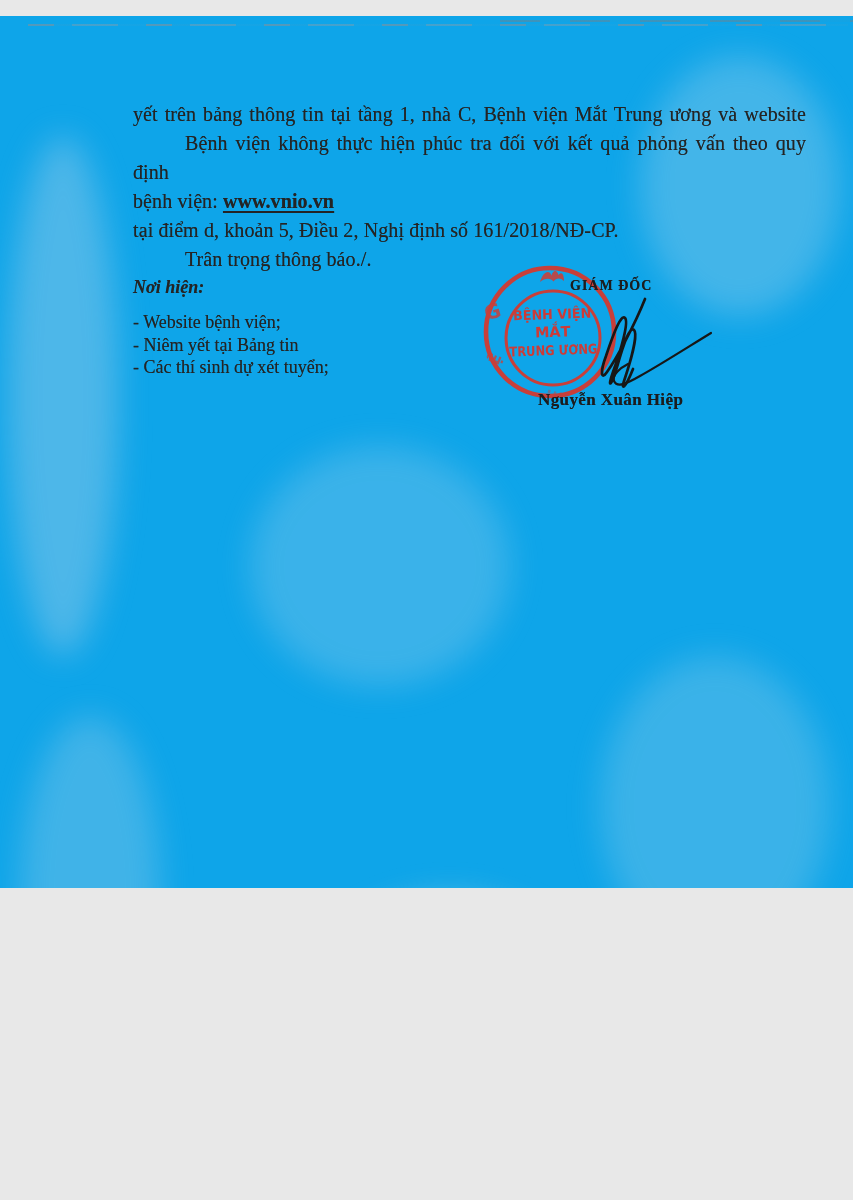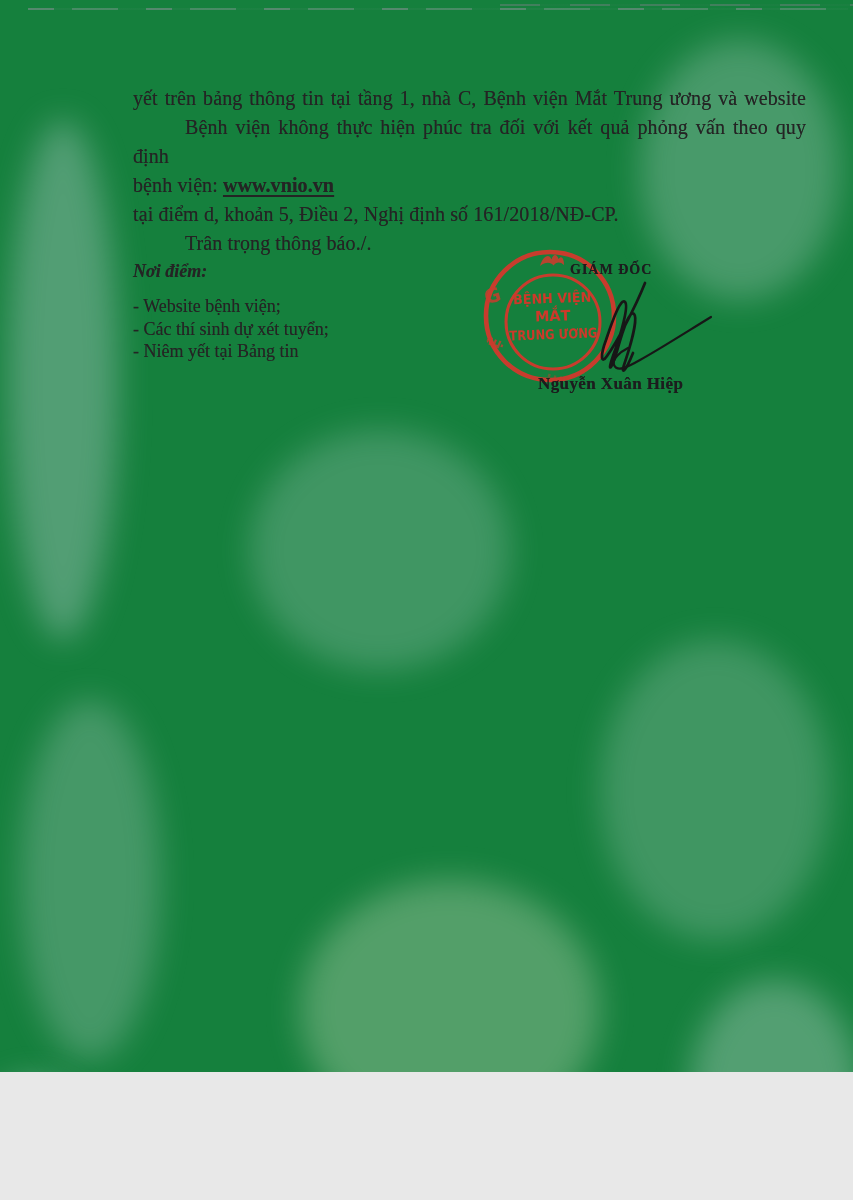--- a/index.html
+++ b/index.html
@@ -2,23 +2,23 @@
 <html><head>
 <meta charset="utf-8">
 <style>
   html,body{margin:0;padding:0;}
   body{
     background:#e8e8e8;
     font-family:"Liberation Serif","DejaVu Serif",serif;
   }
   .page{
     position:relative;
-    width:853px;height:1072px;
-    margin:0 auto;
-    background:#15803d;
+    width:853px;height:872px;
+    margin:16px auto;
+    background:#0ea5e9;
     overflow:hidden;
     color:#242424;
   }
   
   .noise{
     position:absolute;border-radius:50%;
     filter:blur(16px);pointer-events:none;
   }
   
   .scanline{
@@ -94,25 +94,25 @@
 
   <div class="bodytext">
     <div class="line justify">yết trên bảng thông tin tại tầng 1, nhà C, Bệnh viện Mắt Trung ương và website</div>
     <div class="line justify indent">Bệnh viện không thực hiện phúc tra đối với kết quả phỏng vấn theo quy định</div>
     <div class="line"><span>bệnh viện: </span><span class="weblink">www.vnio.vn</span></div>
     <div class="line">tại điểm d, khoản 5, Điều 2, Nghị định số 161/2018/NĐ-CP.</div>
     <div class="line indent">Trân trọng thông báo./.</div>
   </div>
 
   <div class="recipients">
-    <div class="label">Nơi điểm:</div>
+    <div class="label">Nơi hiện:</div>
     <div class="items">
       <div>- Website bệnh viện;</div>
+      <div>- Niêm yết tại Bảng tin</div>
       <div>- Các thí sinh dự xét tuyển;</div>
-      <div>- Niêm yết tại Bảng tin</div>
     </div>
   </div>
 
   <svg class="stamp-svg" width="152" height="145" viewBox="0 0 152 145">
     <circle cx="74" cy="71" r="64" fill="none" stroke="#d8372c" stroke-width="4.6"></circle>
     <circle cx="77" cy="77" r="47" fill="none" stroke="#d8372c" stroke-width="3"></circle>
 
     <path d="M 64,21 C 67,11 73,8 75.5,14.5 C 77,8.5 81,8.5 82.5,14 C 85.5,10 88,13 88,20
              C 84,16 80,17 77.5,20.5 C 74.5,16.5 69,17 64,21 Z" fill="#d8372c" opacity=".9"></path>
 

